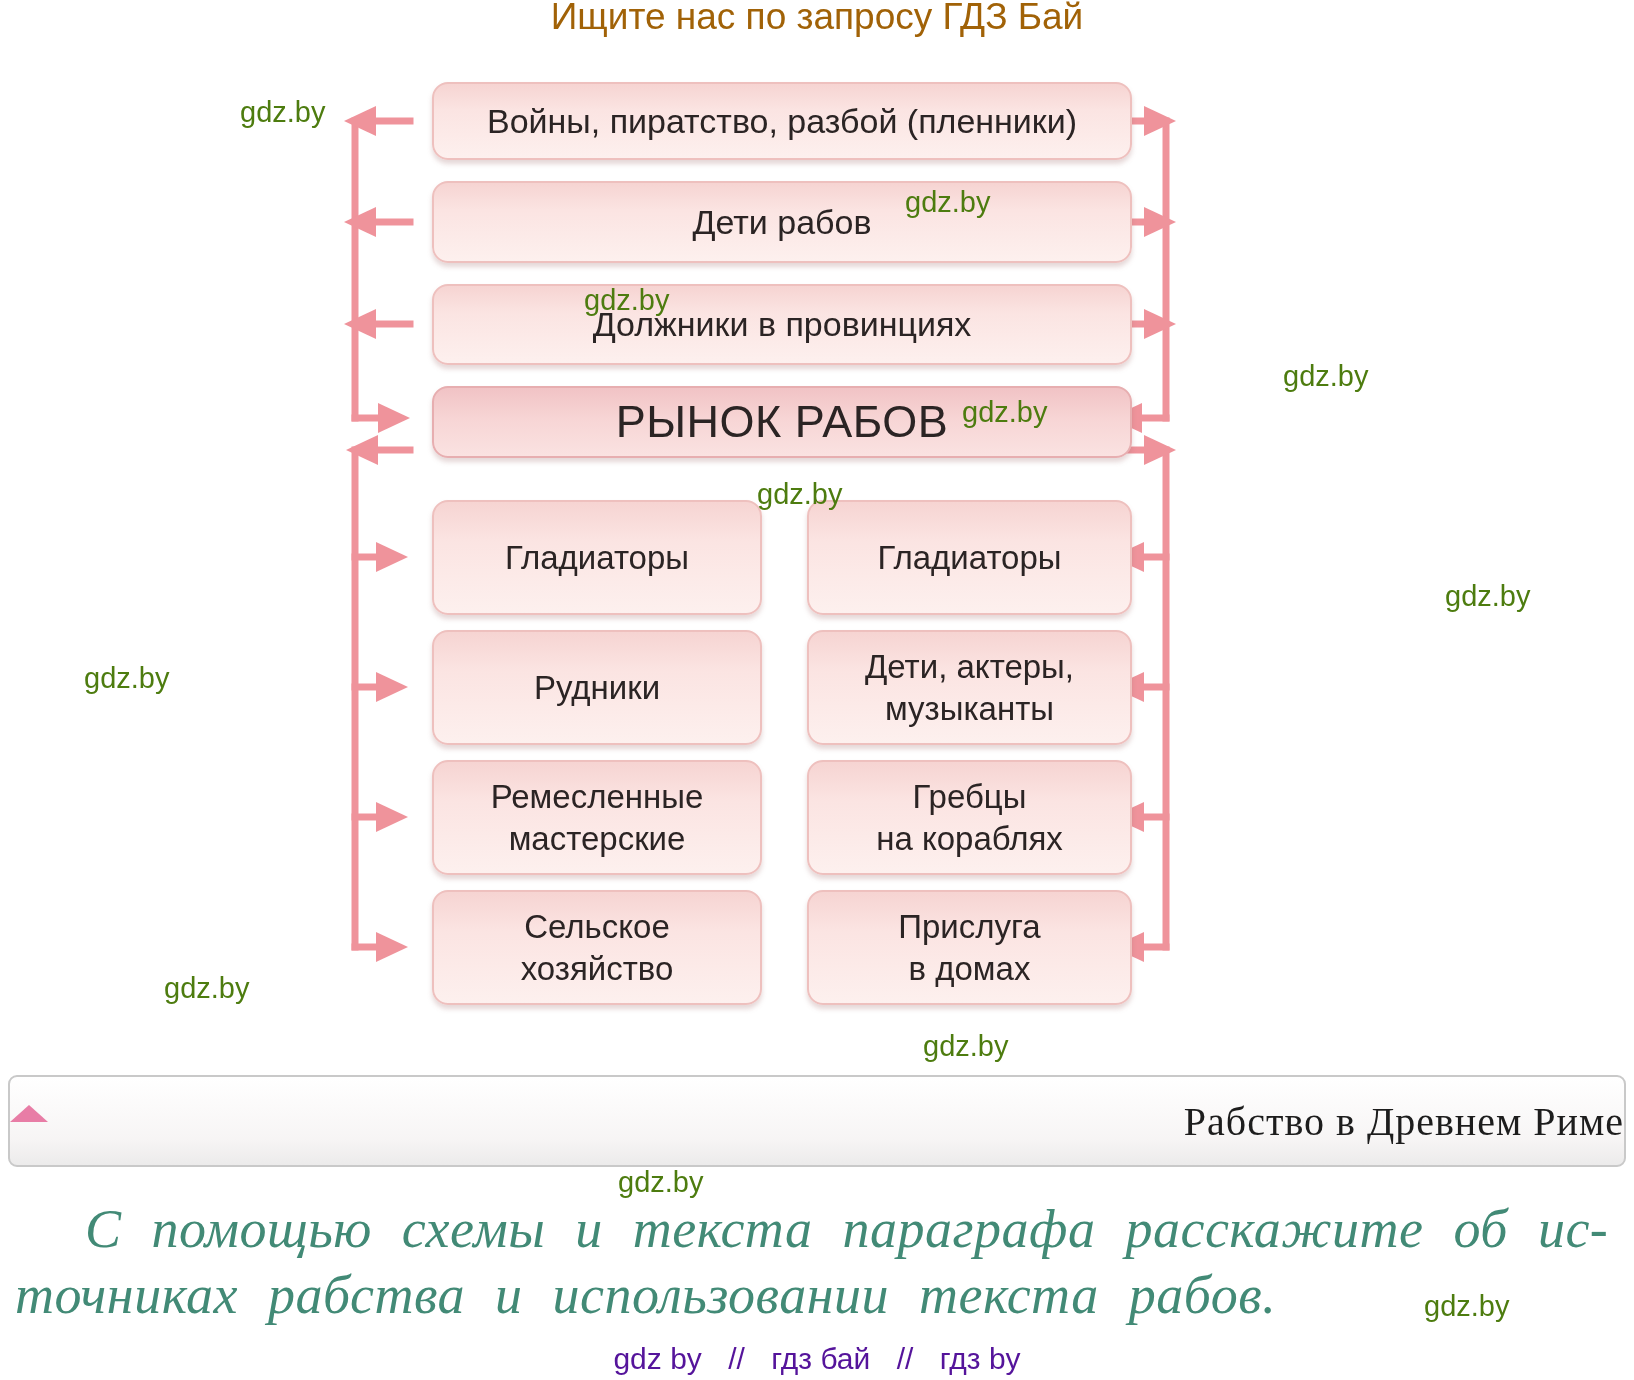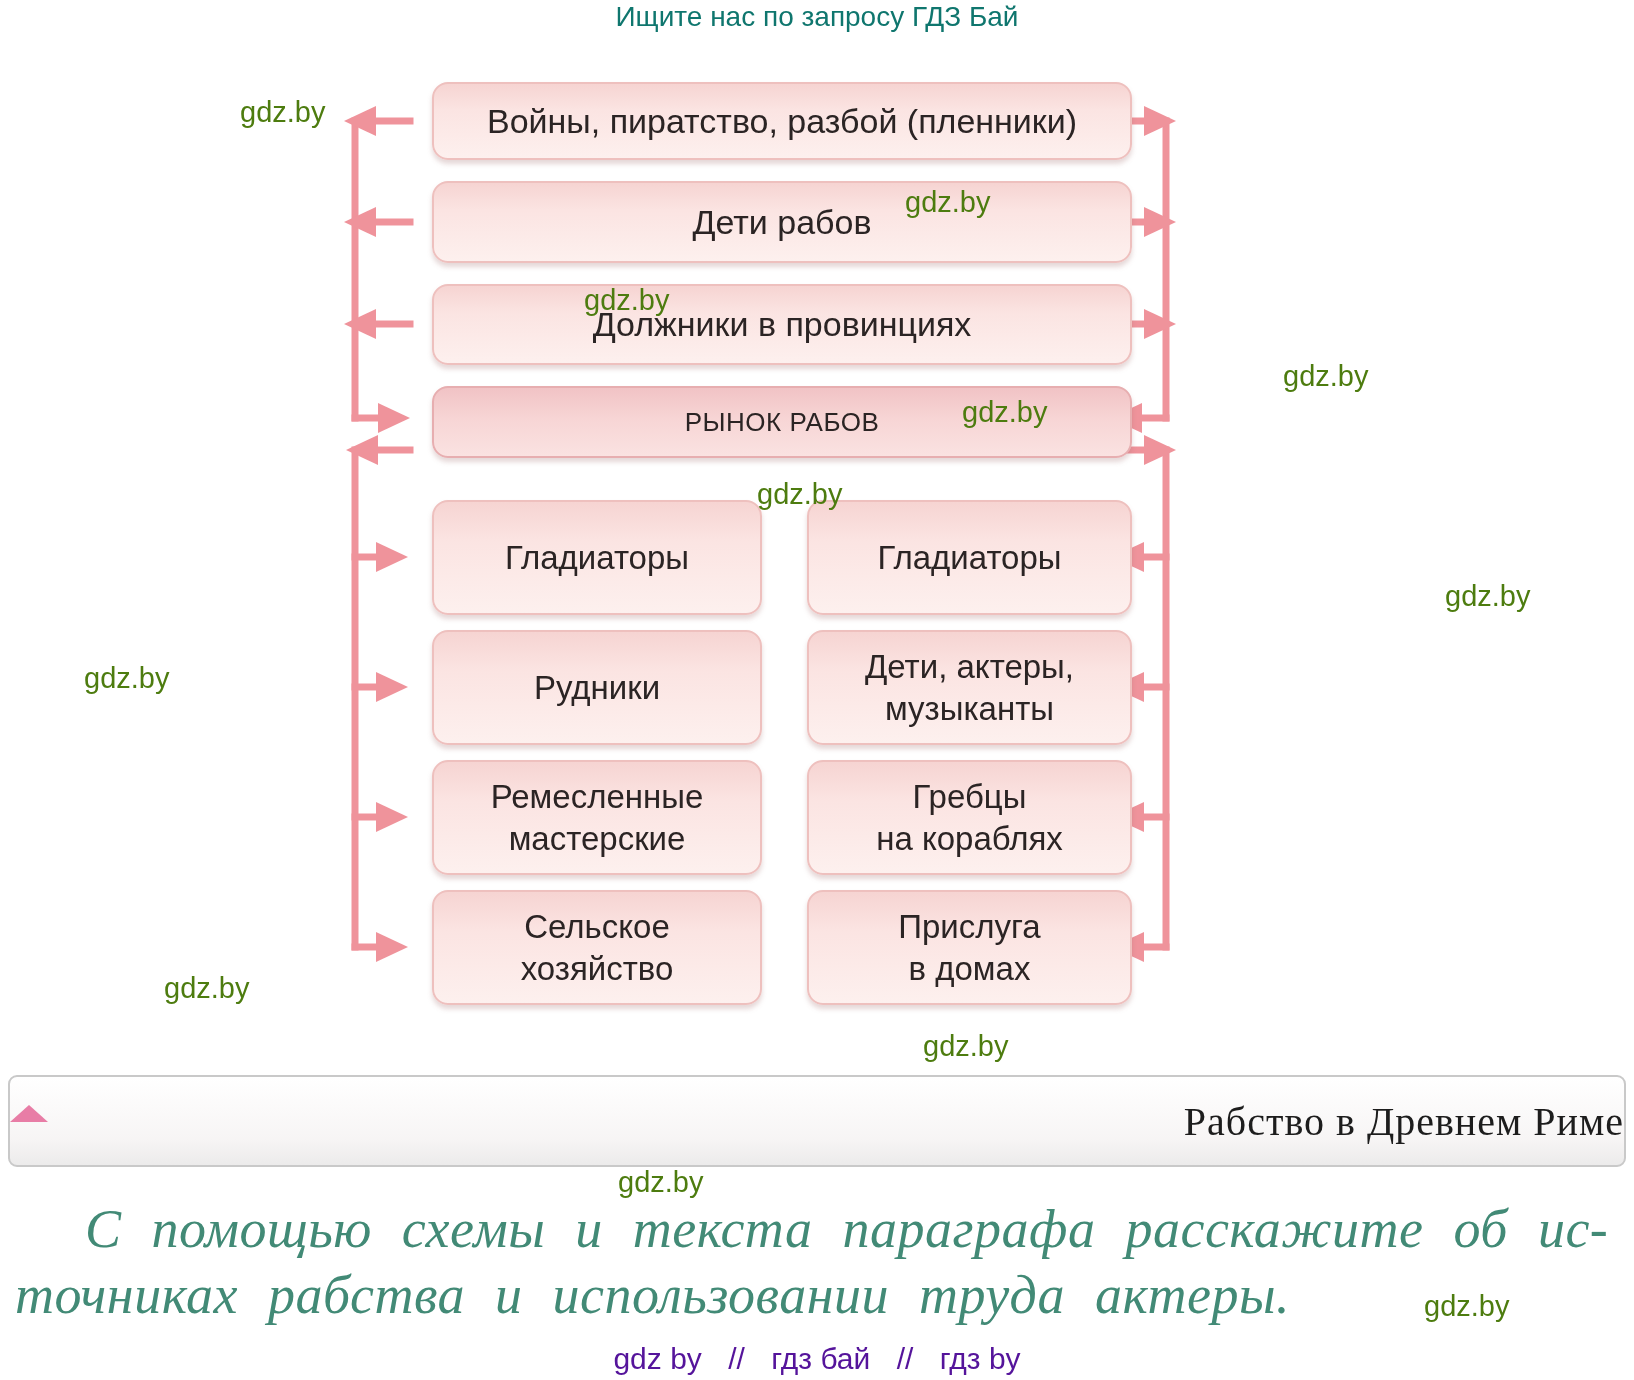--- a/index.html
+++ b/index.html
@@ -1,34 +1,34 @@
 <!DOCTYPE html>
 <html><head>
 <meta charset="utf-8">
 <style>
   html,body{margin:0;padding:0;background:#fff;}
   .page{position:relative;width:1634px;height:1380px;background:#ffffff;overflow:hidden;
         font-family:"Liberation Sans",sans-serif;}
 
   
   .promo{position:absolute;top:0;left:50%;transform:translateX(-50%);
-         font-size:28px;line-height:34px;color:#0f766e;white-space:nowrap;}
+         font-size:37px;line-height:34px;color:#a16207;white-space:nowrap;}
 
   
   .arrows{position:absolute;left:0;top:0;z-index:1;}
 
   
   .bx{position:absolute;z-index:2;display:flex;align-items:center;justify-content:center;
       text-align:center;border:2px solid #eec0be;border-radius:16px;
       background:linear-gradient(180deg,#f6d4d2 0%,#fbe4e2 35%,#fdf0ee 100%);
       box-shadow:0 4px 5px rgba(160,110,110,.28);color:#2b2424;box-sizing:border-box;margin-left:22px;}
   .bx span{white-space:pre-line;line-height:1.25;}
   .bx.top{font-size:34px;}
   .bx.small{font-size:33px;}
-  .bx.market{font-size:26px;letter-spacing:.5px;
+  .bx.market{font-size:45px;letter-spacing:.5px;
       background:linear-gradient(180deg,#f1c3c5 0%,#f7d5d5 45%,#fae2e1 100%);
       border-color:#e7aeb0;}
 
   
   .wm{position:absolute;z-index:6;font-size:29px;color:#4d7c0f;white-space:nowrap;}
 
   
   .caption-bar{position:absolute;left:8px;top:1075px;width:1614px;height:88px;z-index:2;
       border:2px solid #c9c9c9;border-radius:9px;box-sizing:content-box;
       background:linear-gradient(180deg,#ffffff 0%,#f7f5f5 70%,#ecebeb 100%);
@@ -173,21 +173,21 @@
   <span class="wm" style="left:618px;top:1166px;">gdz.by</span>
   <span class="wm" style="left:1424px;top:1290px;">gdz.by</span>
 
   <div class="caption-bar">
     <span class="tri-up"></span>
     <span class="caption-title">Рабство в Древнем Риме</span>
   </div>
 
   <div class="task">
     <div class="l1">С помощью схемы и текста параграфа расскажите об ис-</div>
-    <div class="l2">точниках рабства и использовании труда актеры.</div>
+    <div class="l2">точниках рабства и использовании текста рабов.</div>
   </div>
 
   <div class="footer">
     <span>gdz by</span>
     <span class="sep">//</span>
     <span>гдз бай</span>
     <span class="sep">//</span>
     <span>гдз by</span>
   </div>
 

